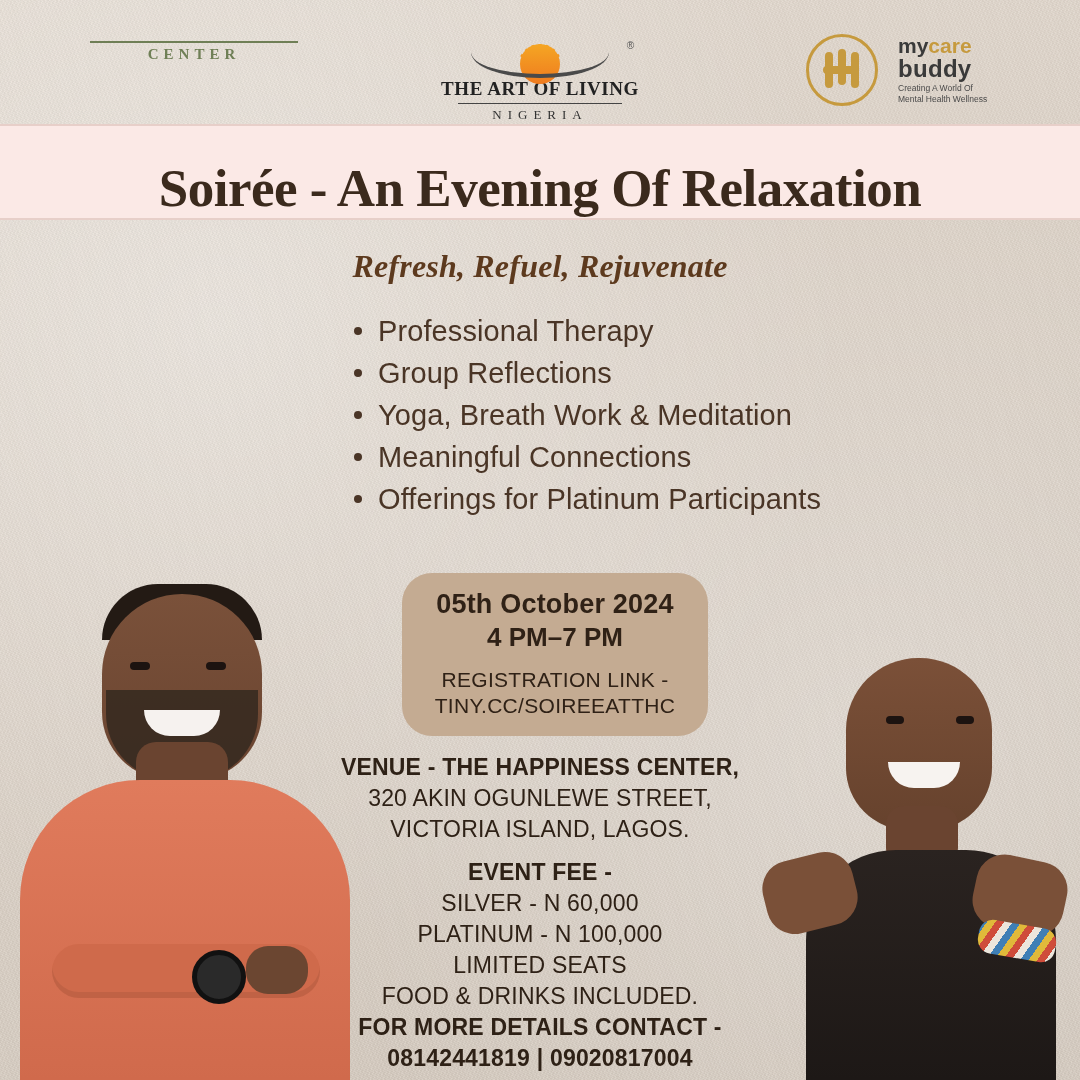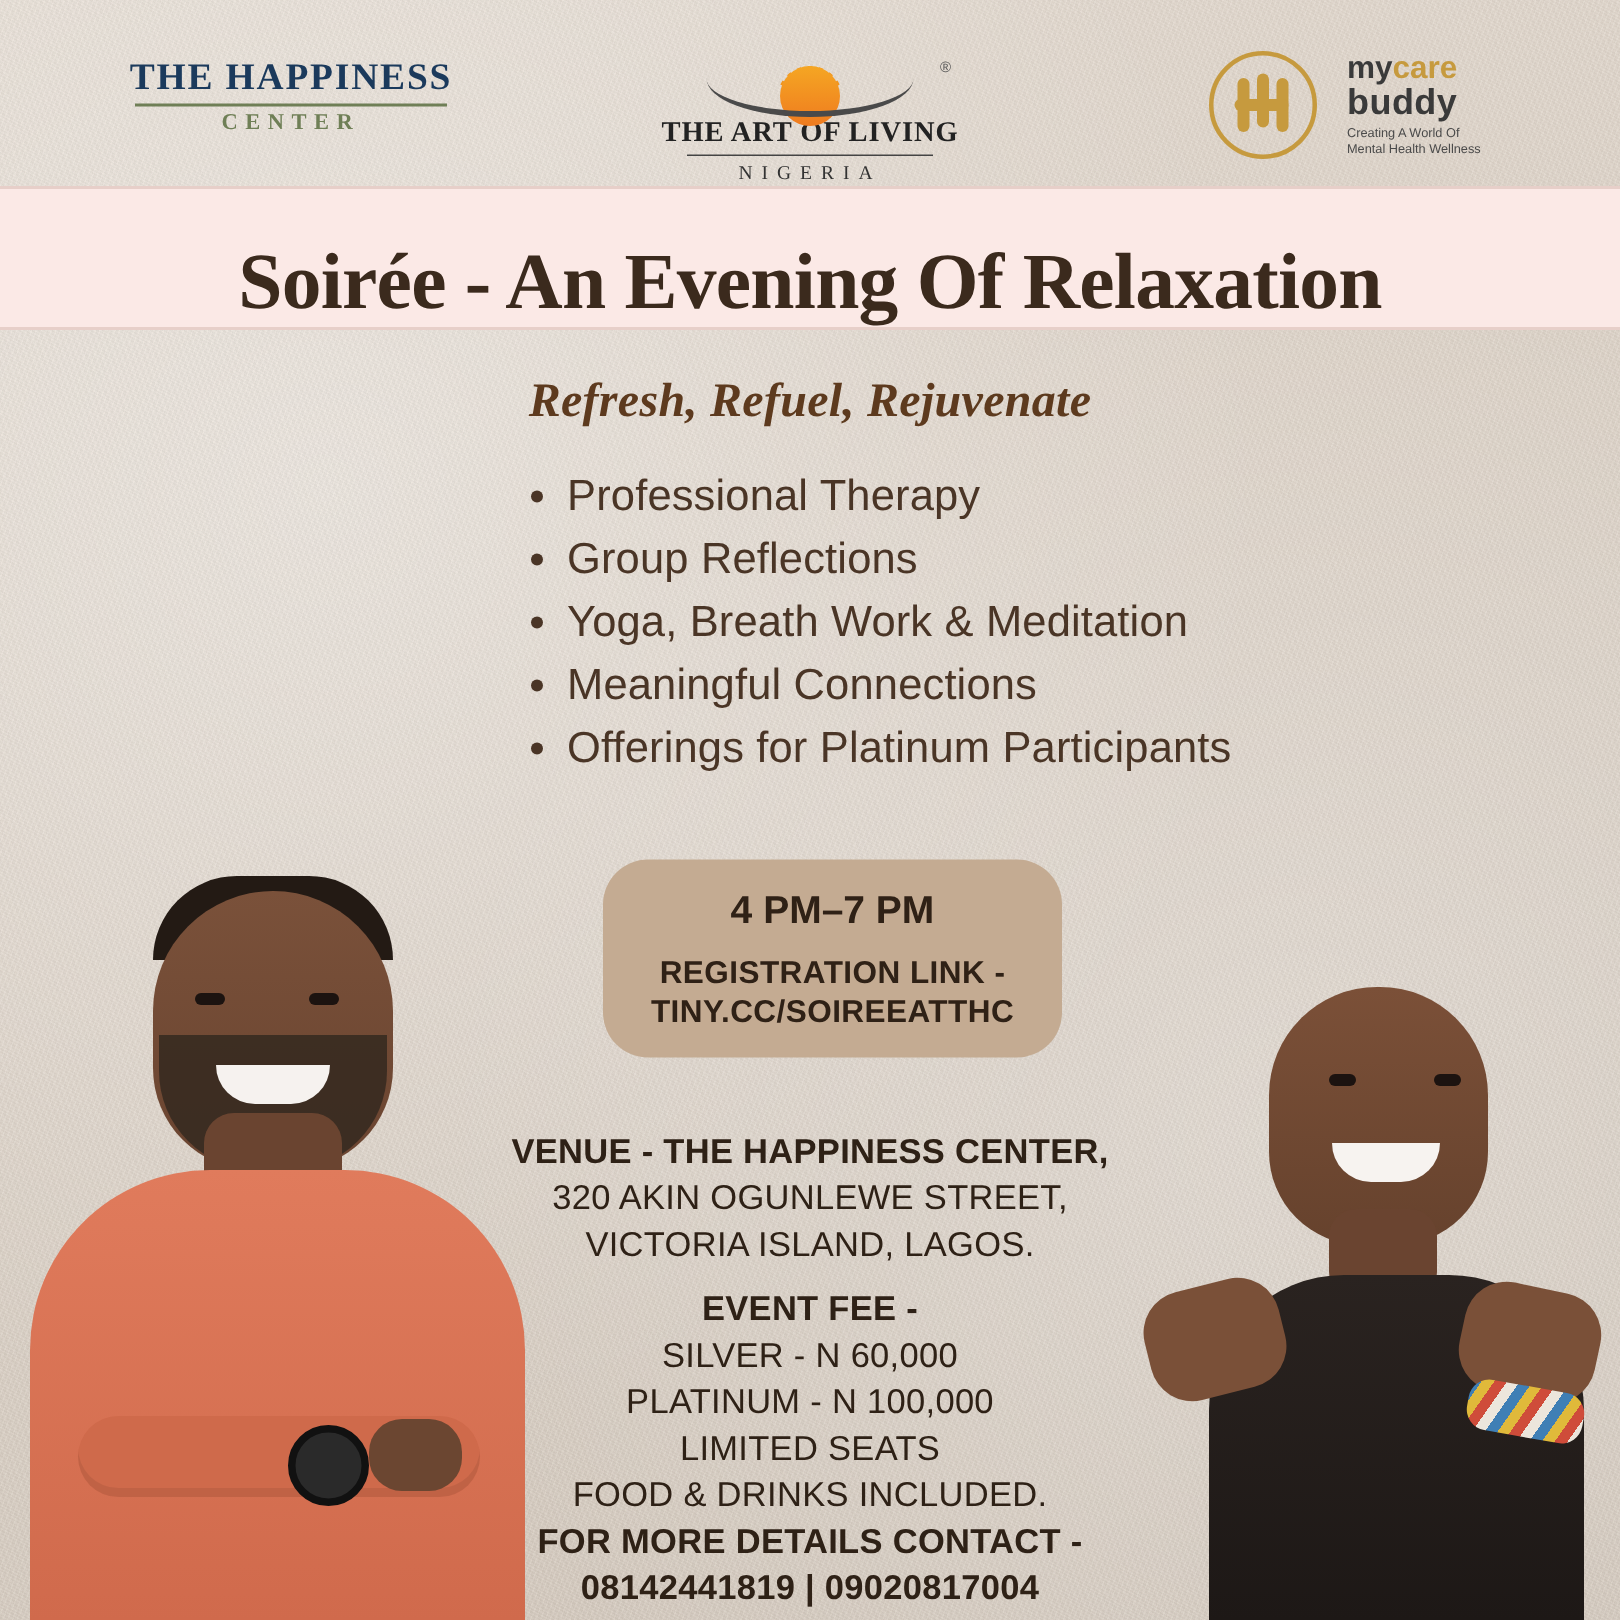--- a/index.html
+++ b/index.html
@@ -249,21 +249,21 @@
     font-weight: 700;
     letter-spacing: 0.2px;
   }
   .date-pill .d2 {
     font-size: 26px;
     font-weight: 700;
     margin-top: 2px;
   }
   .date-pill .d3 {
     font-size: 21px;
-    font-weight: 700;
+    font-weight: 400;
     margin-top: 14px;
     line-height: 1.22;
     letter-spacing: 0.3px;
   }
 
   
   .details {
     position: absolute;
     top: 752px;
     left: 0; right: 0;
@@ -444,21 +444,20 @@
 </style>
 </head>
 <body>
 
 <div class="poster">
   <div class="texture"></div>
 
   <div class="logo-row">
 
     <div class="logo logo-happiness">
-      <div class="lh-top">THE HAPPINESS</div>
       <div class="lh-rule"></div>
       <div class="lh-bottom">CENTER</div>
     </div>
 
     <div class="logo logo-aol">
       <div class="aol-sun">
         <div class="ray" style="transform:translateX(-50%) rotate(-60deg)"></div>
         <div class="ray" style="transform:translateX(-50%) rotate(-40deg)"></div>
         <div class="ray" style="transform:translateX(-50%) rotate(-20deg)"></div>
         <div class="ray" style="transform:translateX(-50%) rotate(0deg)"></div>
@@ -512,20 +511,21 @@
       <span class="dot"></span>
       <span>Meaningful Connections</span>
     </li>
     <li>
       <span class="dot"></span>
       <span class="cont">Offerings for Platinum Participants</span>
     </li>
   </ul>
 
   <div class="date-pill">
+    <div class="d1">05th October 2024</div>
     <div class="d2">4 PM–7 PM</div>
     <div class="d3">
       <div>REGISTRATION LINK -</div>
       <div>TINY.CC/SOIREEATTHC</div>
     </div>
   </div>
 
   <div class="details">
     <div class="ln bold">VENUE - THE HAPPINESS CENTER,</div>
     <div class="ln">320 AKIN OGUNLEWE STREET,</div>

